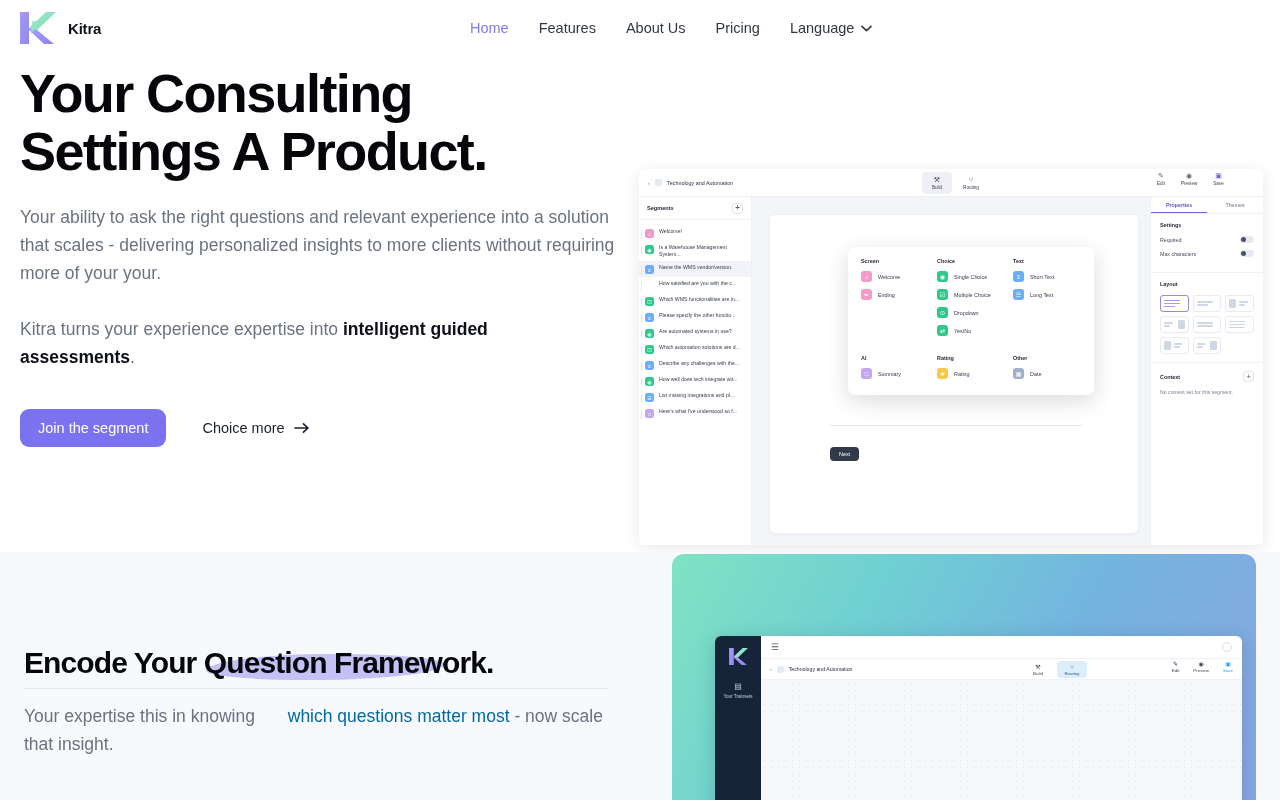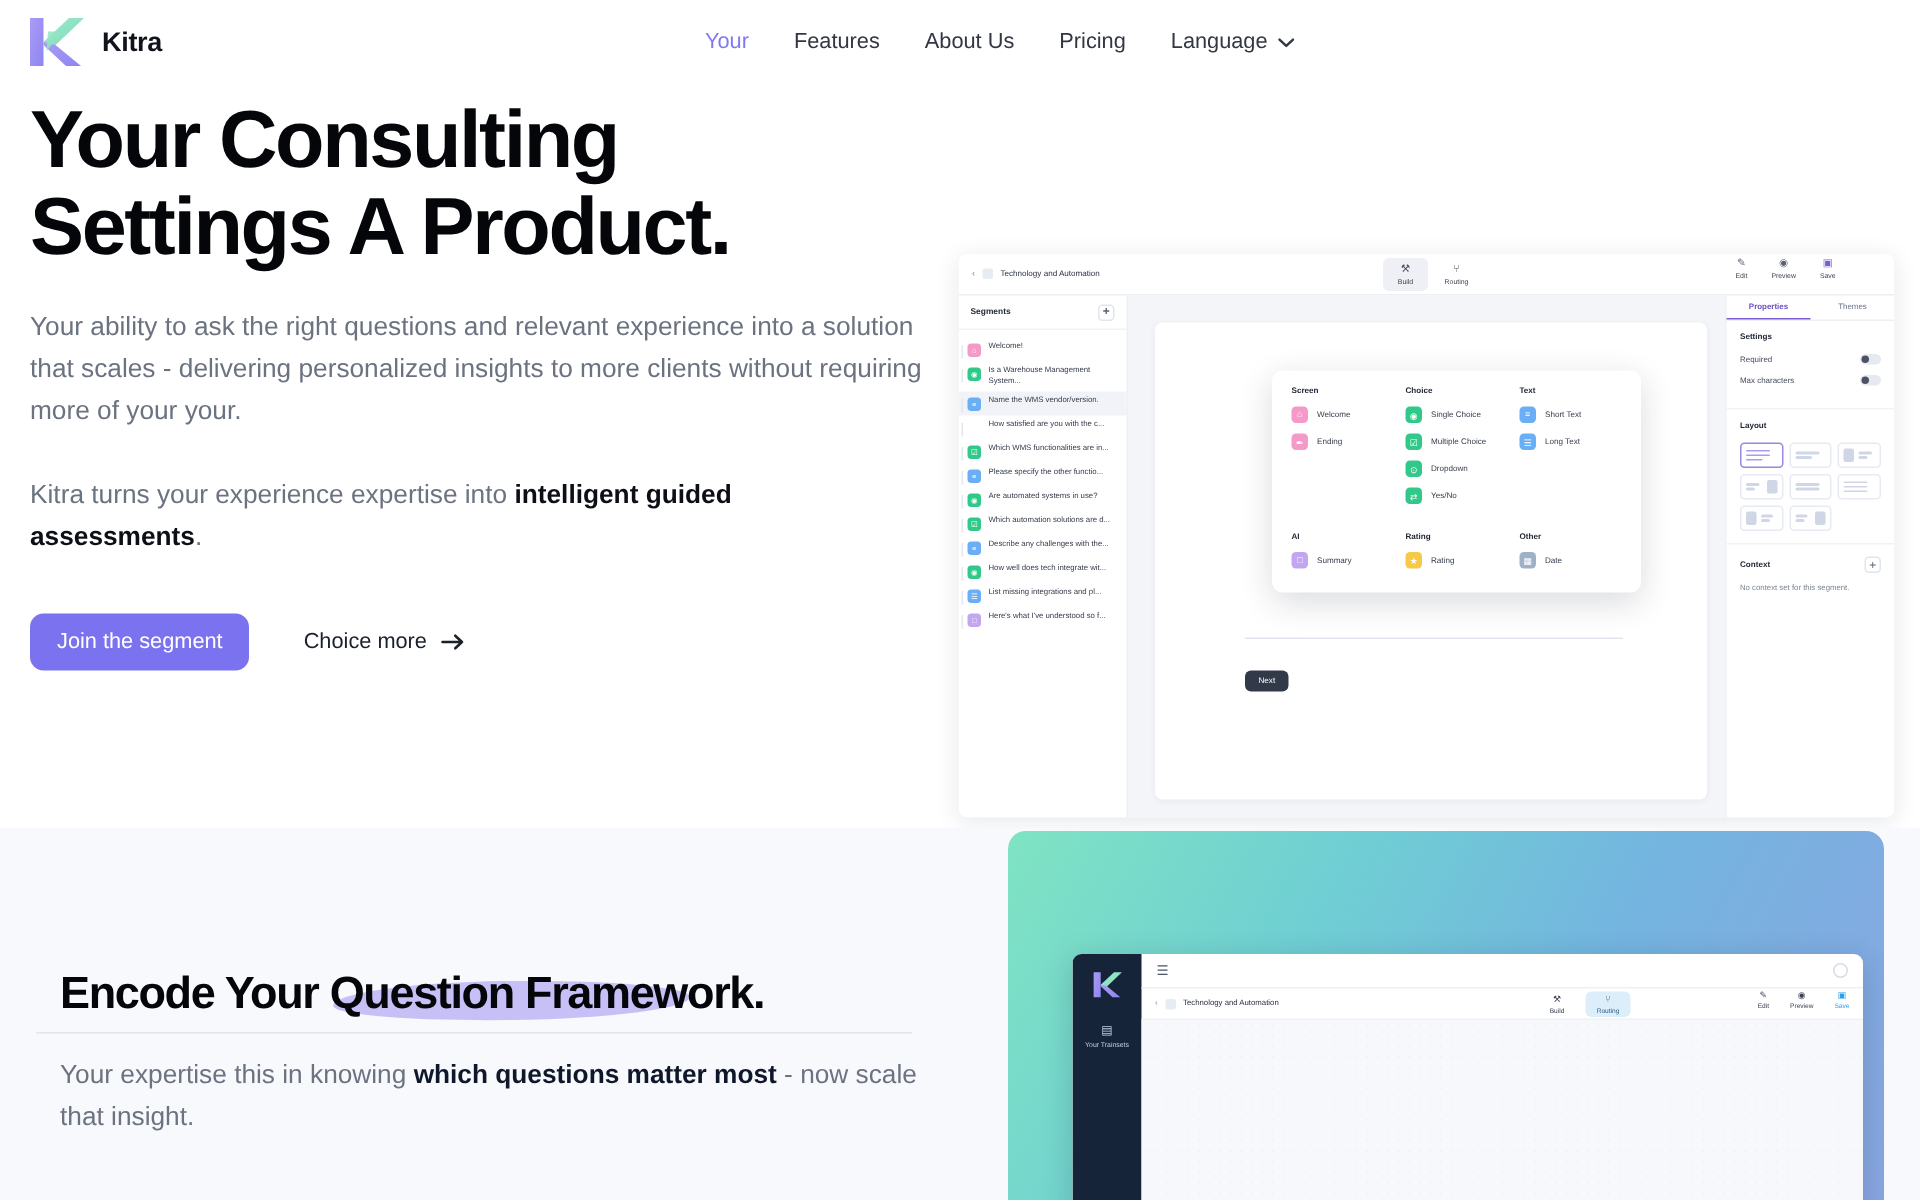--- a/index.html
+++ b/index.html
@@ -16,21 +16,21 @@
   .site-header {
     height: 56px;
     display: flex;
     align-items: center;
     padding: 0 16px;
     background: #ffffff;
     position: relative;
   }
   .brand { display: flex; align-items: center; gap: 10px; }
   .brand-mark { width: 42px; height: 40px; display: block; }
-  .brand-name { font-size: 18px; font-weight: 700; letter-spacing: -0.2px; color: #10131c; }
+  .brand-name { font-size: 15px; font-weight: 700; letter-spacing: -0.2px; color: #10131c; }
 
   .main-nav {
     position: absolute;
     left: 470px;
     top: 0;
     height: 56px;
     display: flex;
     align-items: center;
     gap: 30px;
   }
@@ -270,21 +270,21 @@
   .mk-ctx-h { display: flex; align-items: center; justify-content: space-between; }
   .mk-ctx-t { font-size: 5.2px; color: #7b8494; margin-top: 7px; }
 
   
   .section2 {
     position: relative;
     height: 248px;
     background: #f8f9fc;
     overflow: hidden;
   }
-  .s2-left { position: absolute; left: 40px; top: 94px; width: 600px; }
+  .s2-left { position: absolute; left: 24px; top: 94px; width: 600px; }
   .s2-title {
     position: relative;
     display: inline-block;
     font-size: 30px;
     font-weight: 700;
     letter-spacing: -0.9px;
     color: #05060a;
     z-index: 2;
   }
   .s2-highlight {
@@ -297,21 +297,21 @@
     transform: rotate(-0.7deg);
     z-index: 1;
   }
   .s2-sub {
     margin-top: 22px;
     font-size: 17.5px;
     line-height: 28px;
     color: #6b7280;
     max-width: 590px;
   }
-  .s2-sub b { color: #0f172a; font-weight: 700; }
+  .s2-sub b { color: #0369a1; font-weight: 400; margin-left: 28px; }
   .s2-divider {
     position: absolute; left: 24px; top: 790px; width: 584px; height: 1px; background: #e2e5ec;
   }
 
   
   .s2-card {
     position: absolute;
     left: 672px; top: 654px;
     width: 584px; height: 260px;
     border-radius: 12px;
@@ -381,21 +381,21 @@
       </defs>
       <path d="M4 4 L13 4 L13 36 L4 36 Z" fill="url(#kg1)"></path>
       <path d="M13 20 L30 4 L40 4 L19 24 Z" fill="url(#kg2)"></path>
       <path d="M13 20 L21 22 L38 36 L28 36 L13 22 Z" fill="url(#kg1)"></path>
       <path d="M16 13 L26 13 L15 26 Z" fill="url(#kg2)" opacity=".9"></path>
     </svg>
     <span class="brand-name">Kitra</span>
   </div>
 
   <nav class="main-nav">
-    <a class="nav-link active" href="#">Your</a>
+    <a class="nav-link active" href="#">Home</a>
     <a class="nav-link" href="#">Features</a>
     <a class="nav-link" href="#">About Us</a>
     <a class="nav-link" href="#">Pricing</a>
     <div class="nav-lang">
       <span class="nav-link">Language</span>
       <svg class="chev" viewBox="0 0 11 7">
         <path d="M1 1.4 L5.5 5.6 L10 1.4" fill="none" stroke="#323743" stroke-width="1.6" stroke-linecap="round" stroke-linejoin="round"></path>
       </svg>
     </div>
   </nav>

